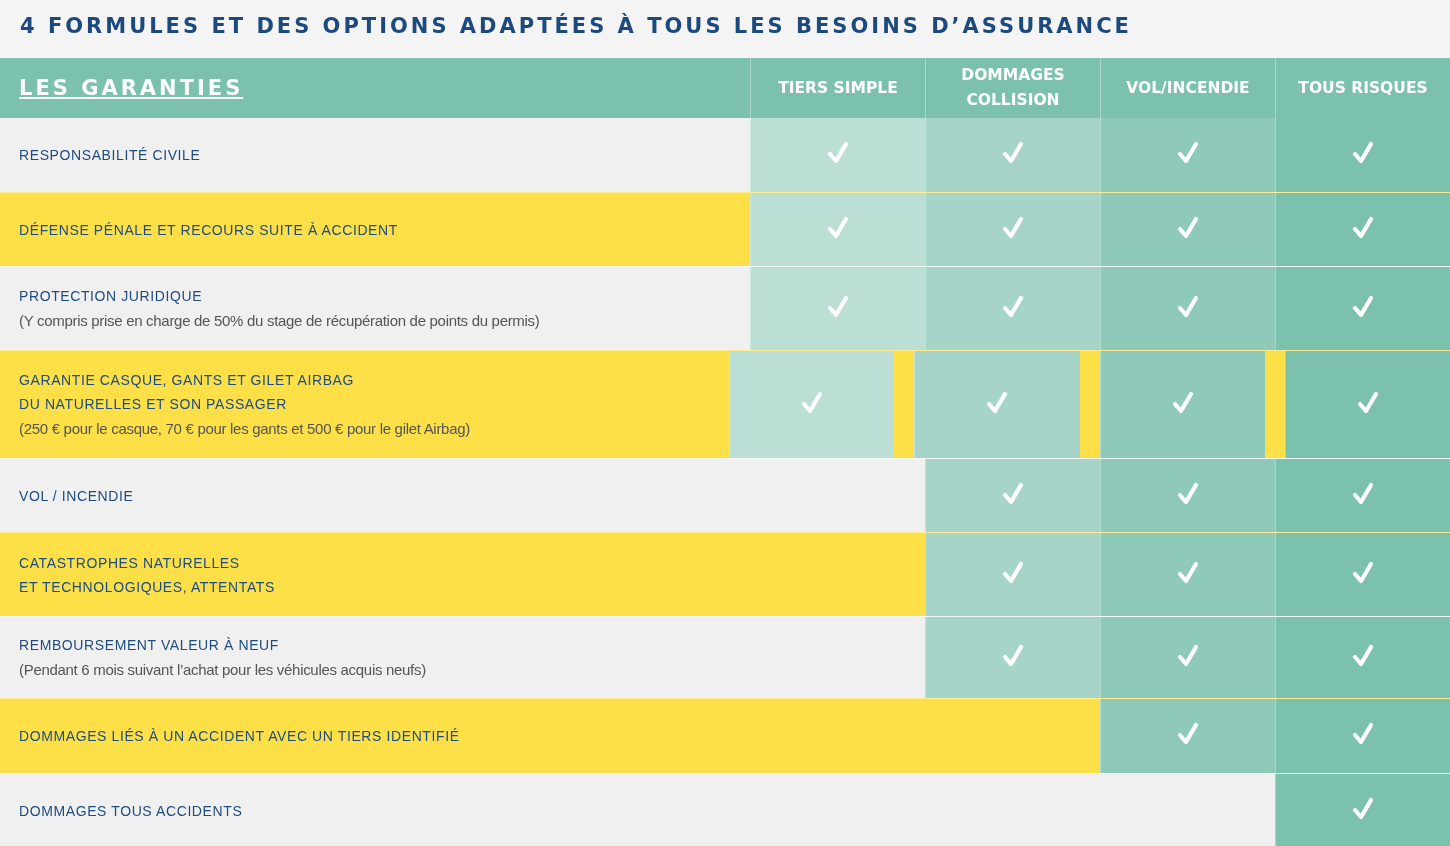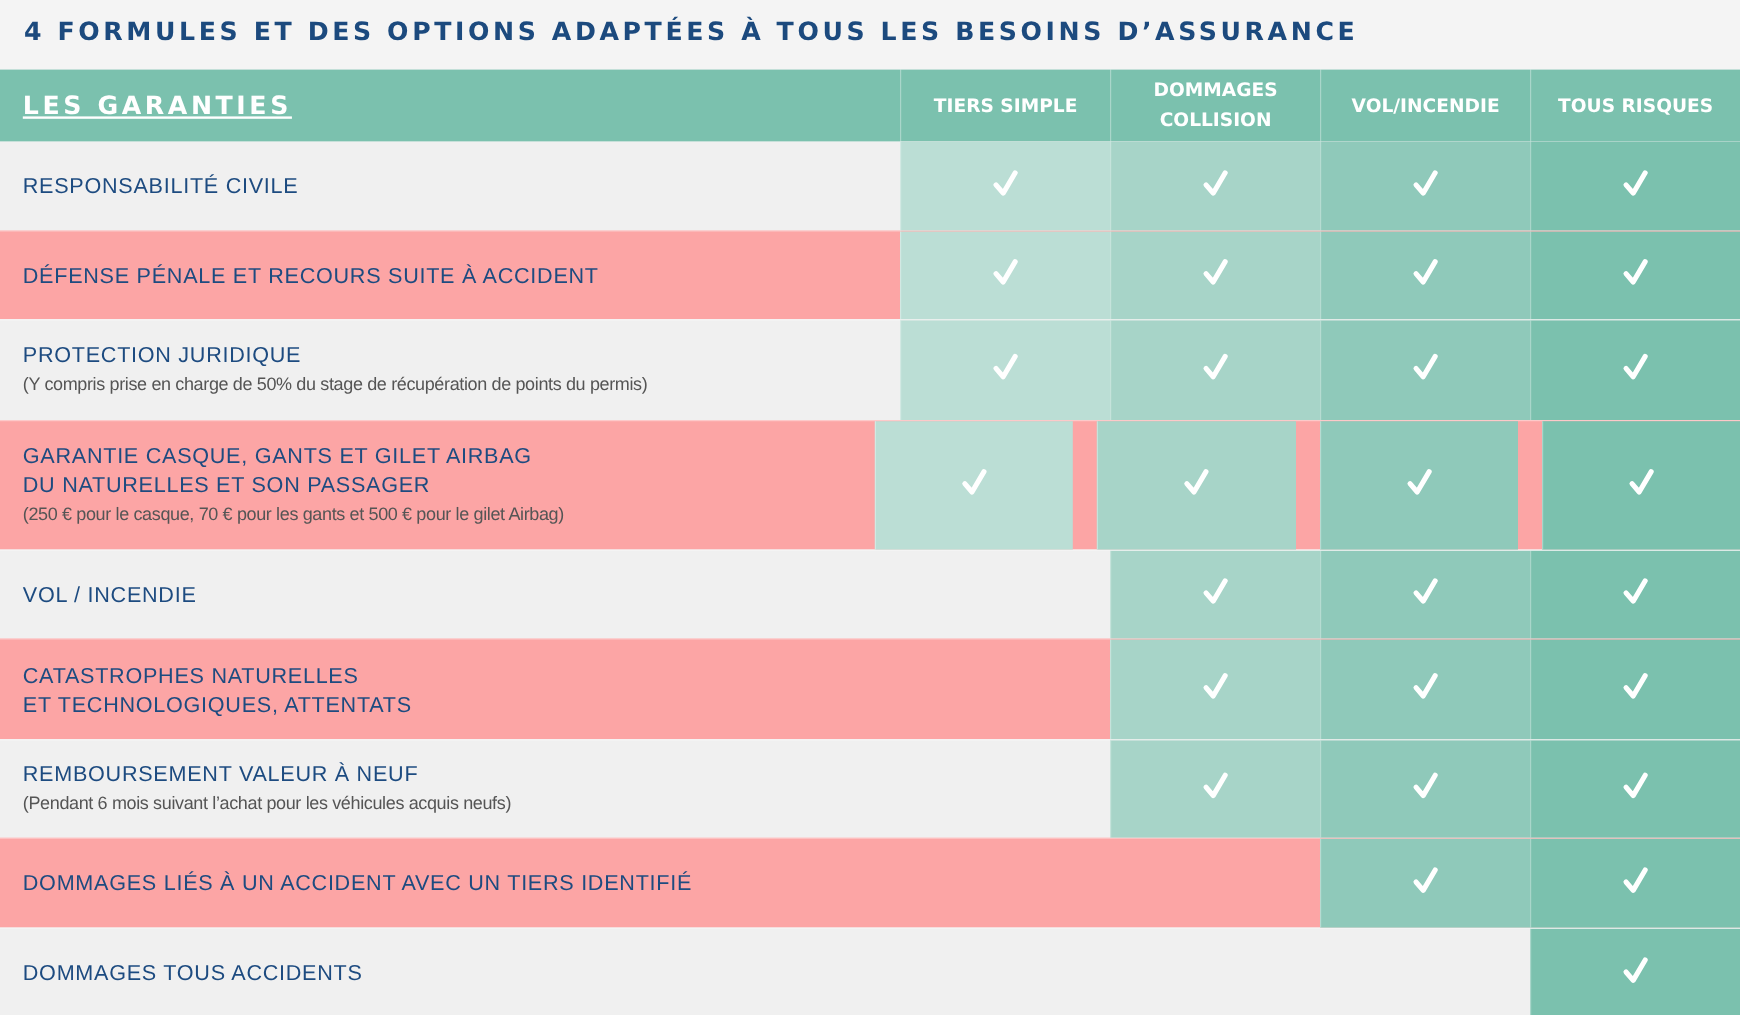--- a/index.html
+++ b/index.html
@@ -20,26 +20,26 @@
   }
   .hdr .col {
     width: 175px; display: flex; align-items: center; justify-content: center;
     text-align: center; color: #fff; font-family: "DejaVu Sans", sans-serif;
     font-weight: bold; font-size: 15.5px; line-height: 25px;
     border-left: 1px solid rgba(255,255,255,0.35);
   }
   .hdr .col:last-child { width: 175px; }
   .row { display: flex; border-top: 1px solid rgba(255,255,255,0.4); }
   .row.grey { background: #f0f0f0; }
-  .row.white { background: #fca5a5; }
+  .row.white { background: #fde047; }
   .row .label-col {
     width: 750px; padding-left: 19px; display: flex; flex-direction: column;
     justify-content: center;
   }
-  .main-text { color: #1d4b80; font-size: 18px; letter-spacing: 0.6px; line-height: 24px; }
+  .main-text { color: #1d4b80; font-size: 14px; letter-spacing: 0.6px; line-height: 24px; }
   .sub-text { color: #555555; font-size: 15px; letter-spacing: -0.3px; line-height: 26px; }
   .cell {
     width: 175px; display: flex; align-items: center; justify-content: center;
     border-left: 1px solid rgba(255,255,255,0.35);
   }
   .cell.c0.on { background: #bbded5; }
   .cell.c1.on { background: #a7d4c8; }
   .cell.c2.on { background: #8fc9ba; }
   .cell.c3.on { background: #7bc1ae; }
   .cell.off { background: transparent; border-left-color: transparent; }

